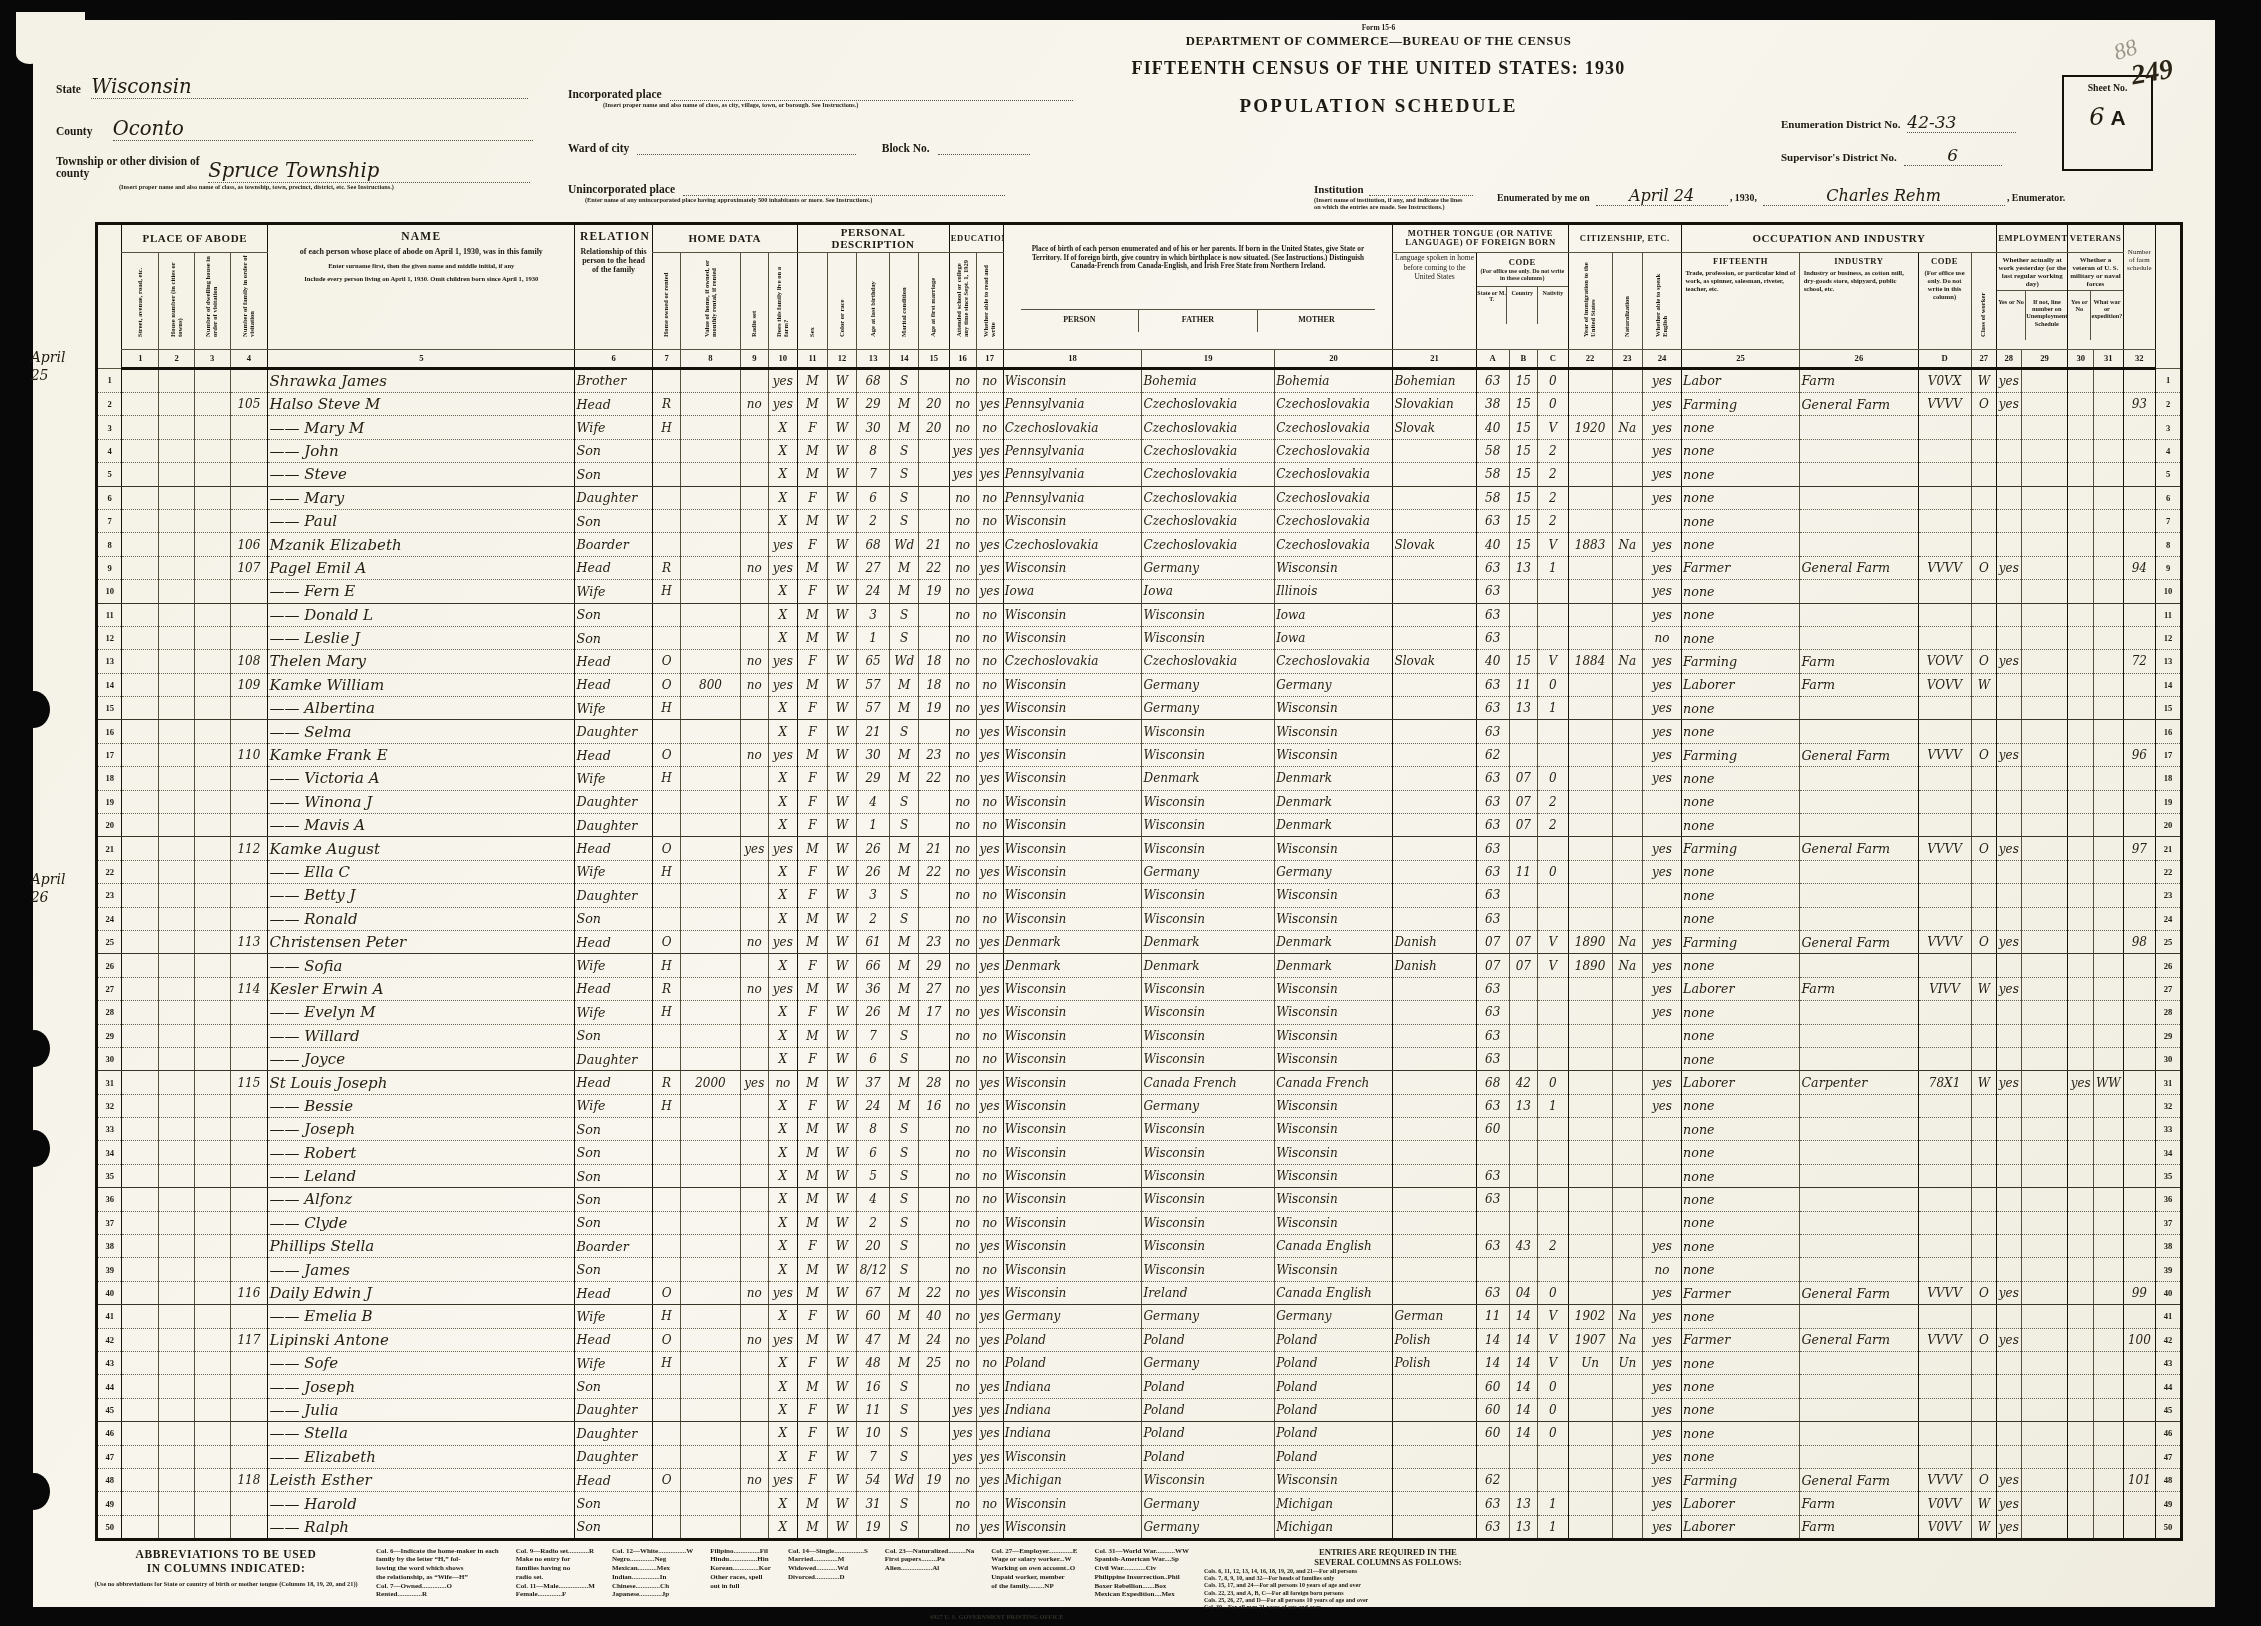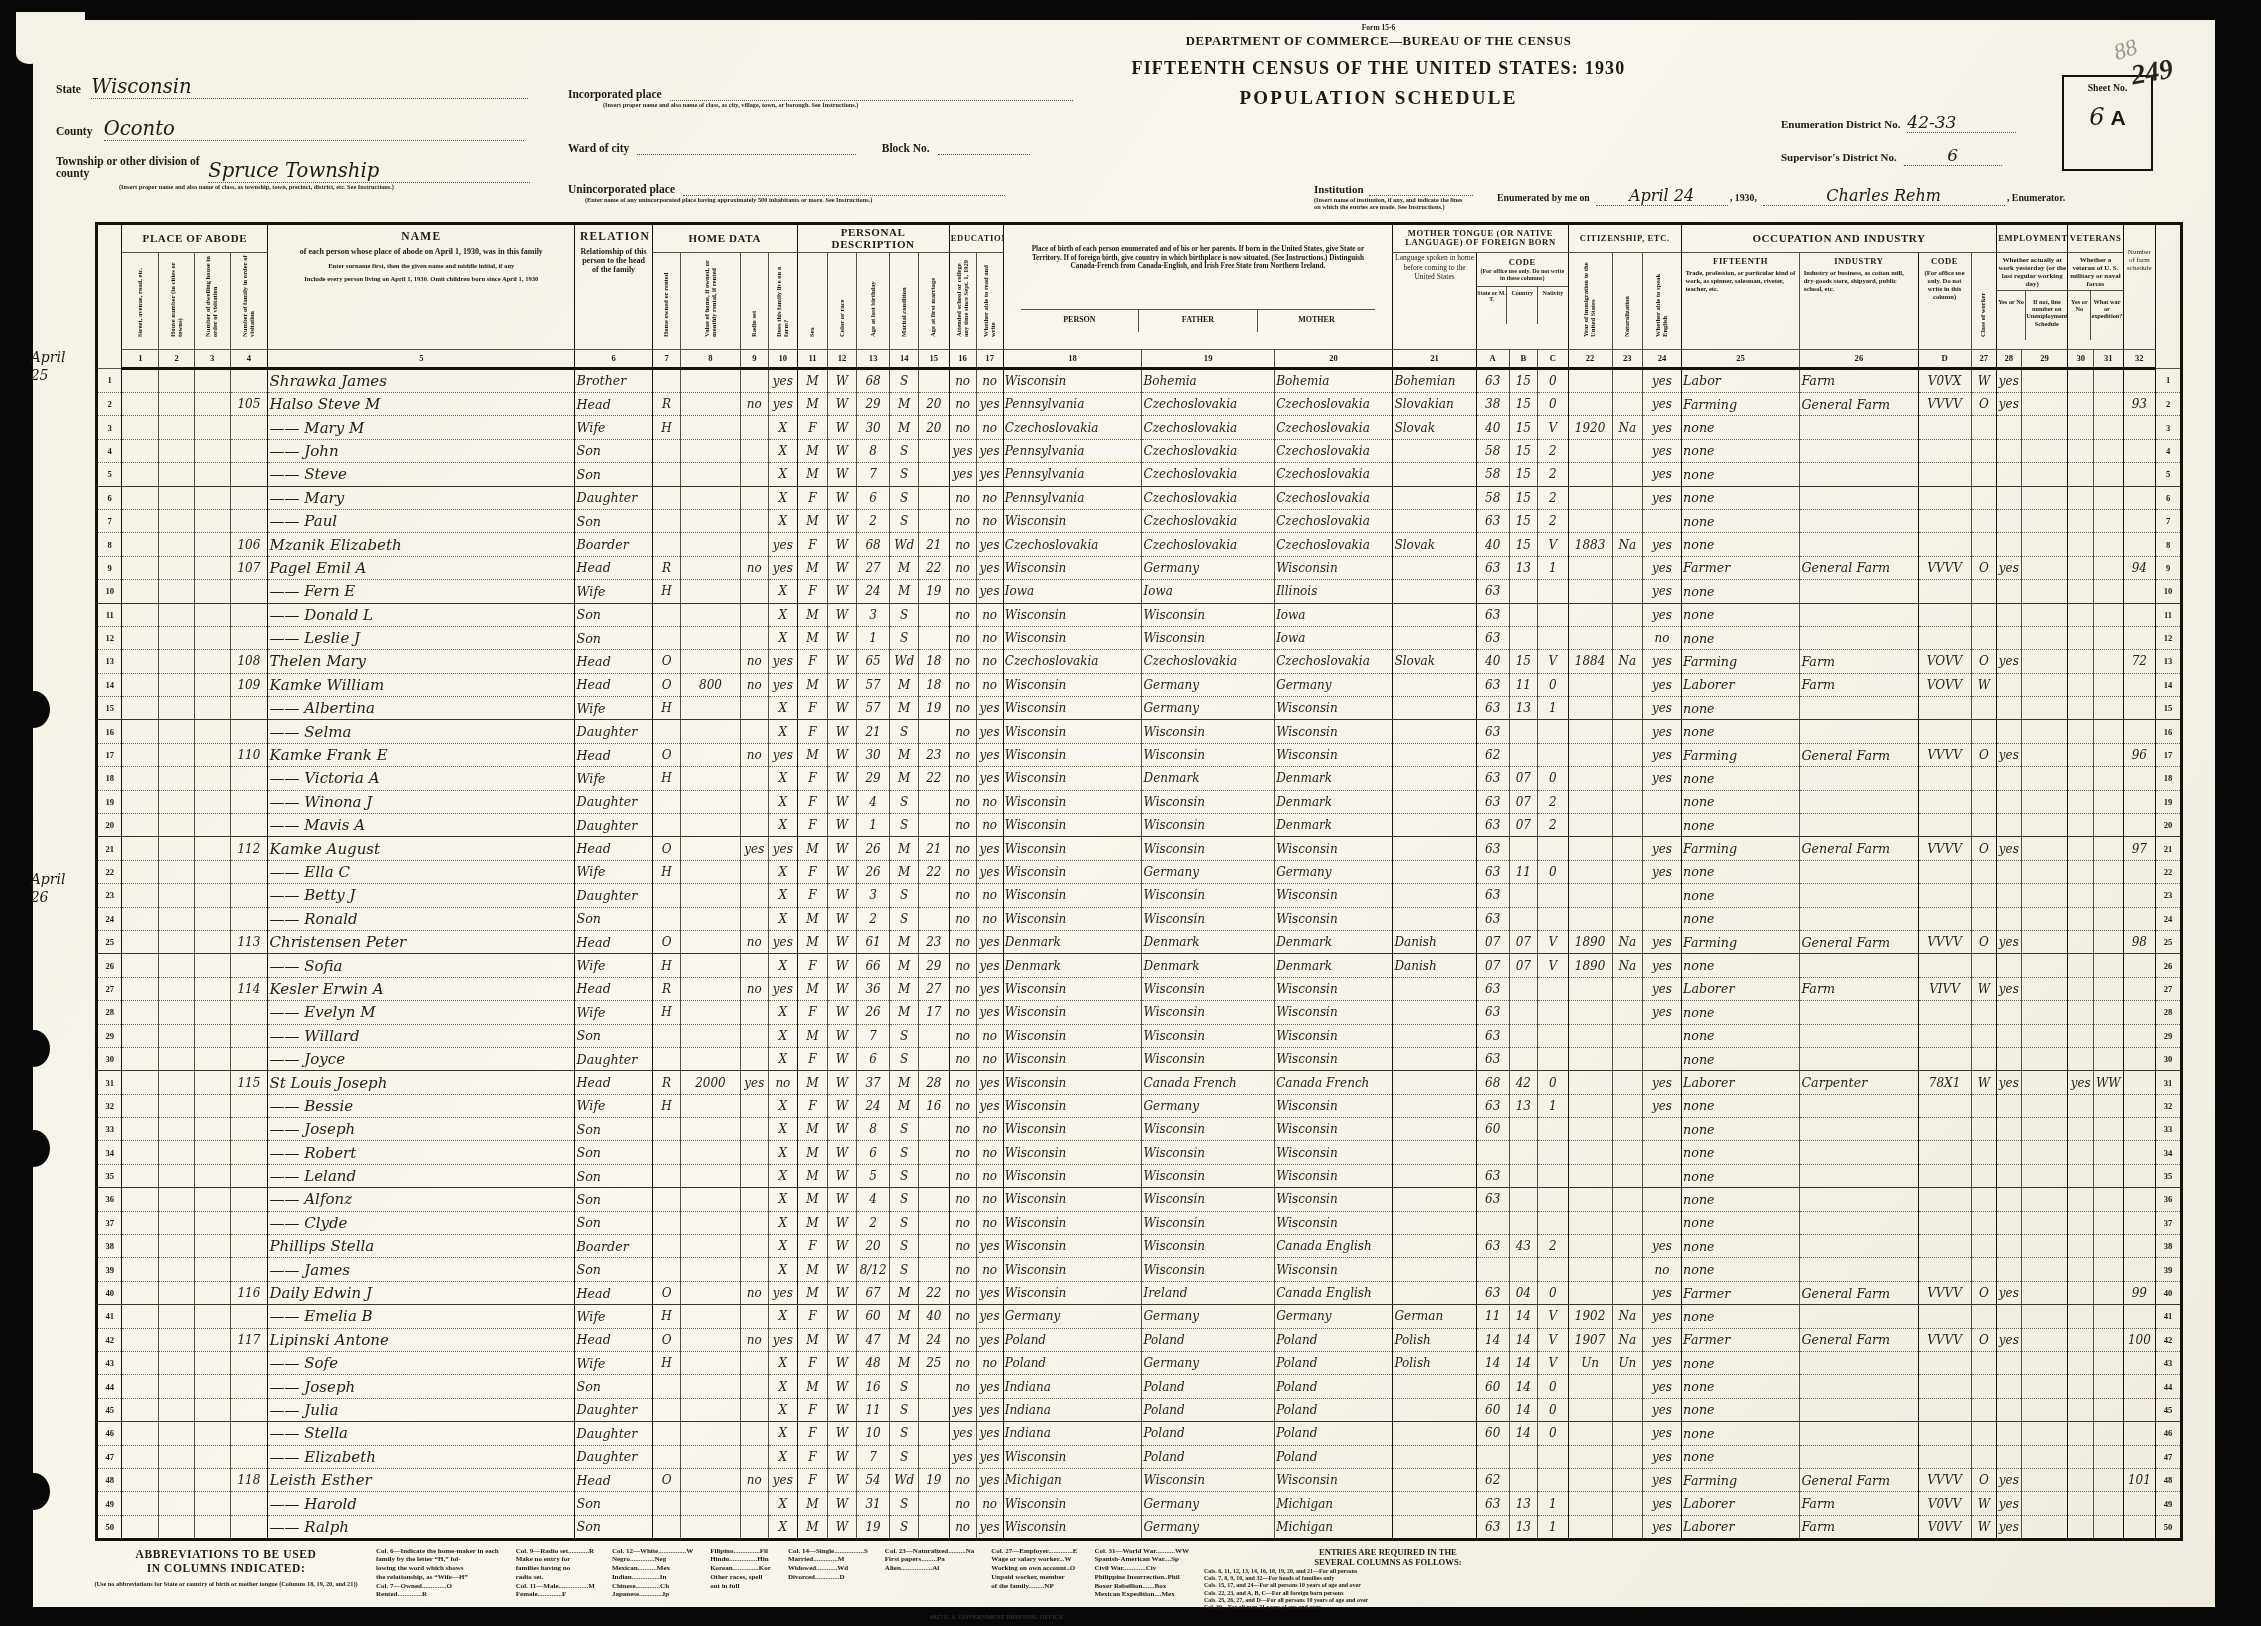--- a/index.html
+++ b/index.html
@@ -13,21 +13,21 @@
         border-radius:0 0 80% 20%;}
   
   .lbl{font-weight:bold;}
   .hw{font-family:"DejaVu Serif",serif;font-style:italic;color:#221b10;}
   .dots{border-bottom:1.2px dotted #5a5344;display:inline-block;}
   .note{font-size:6.3px;font-weight:bold;color:#2a261d;}
   .centerhead{position:absolute;left:943px;top:3.5px;width:805px;text-align:center;}
   .formno{font-size:7.5px;font-weight:bold;}
   .dept{font-size:12.7px;font-weight:bold;letter-spacing:0.6px;margin-top:2.3px;}
   .census{font-size:18px;font-weight:bold;letter-spacing:1.2px;margin-top:9px;}
-  .sched{font-size:19px;font-weight:bold;letter-spacing:2.3px;margin-top:8px;}
+  .sched{font-size:19px;font-weight:bold;letter-spacing:2.3px;margin-top:16px;}
   .fline{position:absolute;white-space:nowrap;}
   .sheetbox{position:absolute;left:2029px;top:55px;width:87px;height:92px;
             border:2.3px solid #15110a;text-align:center;}
   .sheetbox .slbl{font-size:9.8px;font-weight:bold;margin-top:5.8px;}
   .sheetbox .sval{font-size:24px;margin-top:9.2px;}
   .sheetbox .sletter{font-family:"Liberation Sans",sans-serif;font-weight:bold;font-size:21px;}
   .stamp{position:absolute;left:2098px;top:36px;font-size:28px;font-weight:bold;
          font-style:italic;transform:rotate(-10deg);color:#2b2416;}
   .scribble{position:absolute;left:2081px;top:17px;font-size:23px;font-style:italic;
             color:rgba(70,58,40,.5);transform:rotate(-18deg);}
@@ -112,21 +112,21 @@
     <div class="census">FIFTEENTH CENSUS OF THE UNITED STATES: 1930</div>
     <div class="sched">POPULATION SCHEDULE</div>
   </div>
 
   <div class="fline" style="left:23px;top:55px">
     <span class="lbl" style="font-size:11.5px">State</span>
     <span class="hw dots" style="font-size:19.6px;width:437px;margin-left:8px">Wisconsin</span>
   </div>
   <div class="fline" style="left:23px;top:97px">
     <span class="lbl" style="font-size:11.5px">County</span>
-    <span class="hw dots" style="font-size:19.6px;width:420px;margin-left:9px">Oconto</span>
+    <span class="hw dots" style="font-size:19.6px;width:420px;margin-left:18px">Oconto</span>
   </div>
   <div class="fline" style="left:23px;top:135px;white-space:normal;width:506px">
     <span class="lbl" style="font-size:11.5px;display:inline-block;width:150px;line-height:1.1">Township or other division of county</span>
     <span class="hw dots" style="font-size:19.6px;width:322px">Spruce Township</span>
     <div class="note" style="margin-left:63px">(Insert proper name and also name of class, as township, town, precinct, district, etc.  See Instructions.)</div>
   </div>
 
   <div class="fline" style="left:535px;top:68px">
     <span class="lbl" style="font-size:11.5px">Incorporated place</span>
     <span class="dots" style="width:403px;margin-left:5.8px">&nbsp;</span>

